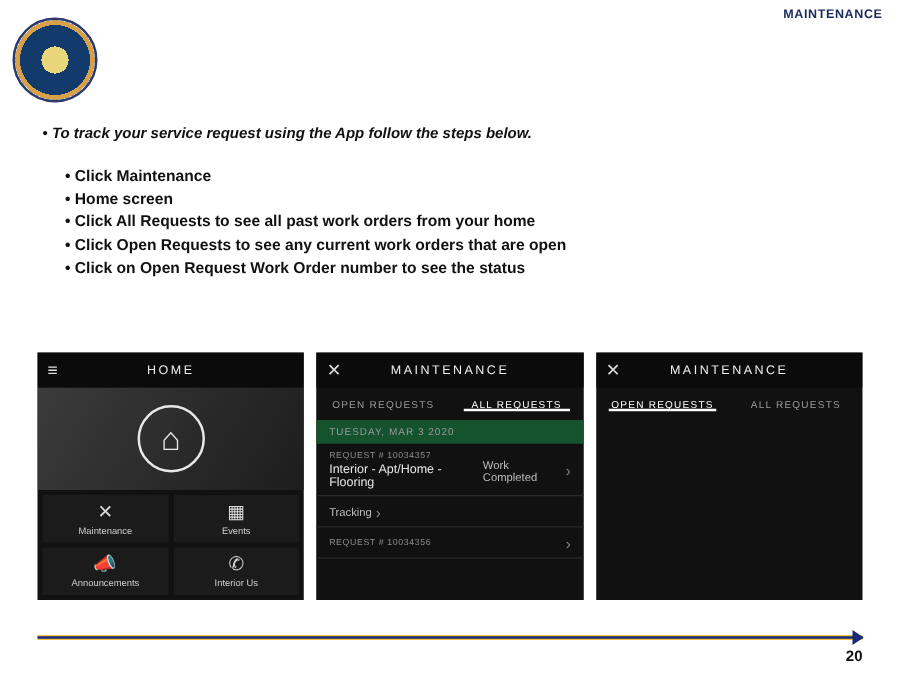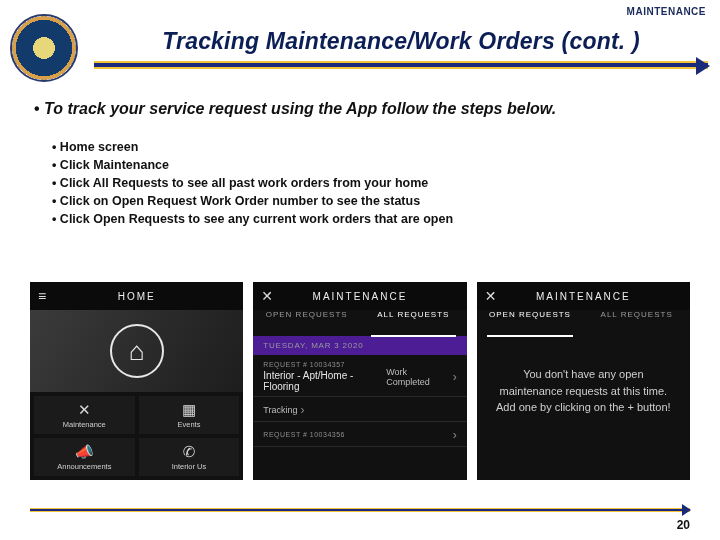--- a/index.html
+++ b/index.html
@@ -41,21 +41,21 @@
     content: ""; position: absolute; right: -2px; top: -5px;
     border-left: 14px solid #1a2a7a;
     border-top: 9px solid transparent;
     border-bottom: 9px solid transparent;
   }
   .content {
     position: absolute; top: 98px; left: 0; right: 0;
     padding: 0 34px;
   }
   .lead {
-    font-size: 16px; font-weight: bold; font-style: italic;
+    font-size: 12px; font-weight: bold; font-style: italic;
     color: #111; line-height: 1.35;
     text-indent: -14px; padding-left: 14px;
     margin-bottom: 18px;
   }
   .lead::before { content: "• "; font-style: normal; }
   ul.steps { list-style: none; padding-left: 18px; }
   ul.steps li {
     font-size: 12.5px; font-weight: bold; color: #111;
     line-height: 1.45;
     text-indent: -12px; padding-left: 12px;
@@ -95,30 +95,30 @@
   }
   .p1 .tile {
     background: #1b1b1b; height: 38px;
     display: flex; flex-direction: column; align-items: center; justify-content: center;
     font-size: 7.5px; color: #cfcfcf; gap: 3px;
   }
   .p1 .tile .ic { font-size: 15px; color: #d8d8d8; line-height: 1; }
   
   .tabs {
     display: flex; height: 26px; font-size: 8px; letter-spacing: 1px;
-    color: #9a9a9a; 
+    color: #9a9a9a; align-items: center;
   }
   .tabs div { flex: 1; text-align: center; }
   .tabs .active { color: #fff; position: relative; }
   .tabs .active::after {
     content: ""; position: absolute; left: 10%; right: 10%; bottom: -1px;
     height: 2px; background: #fff;
   }
   .section-lbl {
-    background: #4c1d95; font-size: 8px; letter-spacing: 0.8px;
+    background: #14532d; font-size: 8px; letter-spacing: 0.8px;
     color: #9a9a9a; padding: 5px 10px;
   }
   .row {
     display: flex; align-items: center; justify-content: space-between;
     padding: 6px 10px 4px; border-bottom: 1px solid #292929;
   }
   .row .l { display: flex; flex-direction: column; gap: 2px; }
   .row .req { font-size: 7px; color: #8d8d8d; letter-spacing: 0.5px; }
   .row .name { font-size: 10px; color: #e6e6e6; }
   .row .r { font-size: 9px; color: #bdbdbd; display: flex; align-items: center; gap: 3px; }
@@ -143,34 +143,30 @@
     font-size: 12px; font-weight: bold; color: #111;
   }
 </style>
 </head>
 <body>
 
 <div class="classification">MAINTENANCE</div>
 
 <div class="header">
   <div class="seal"></div>
-  <div class="title-wrap">
-    <div class="title">Tracking Maintenance/Work Orders (cont. )</div>
-    <div class="rule"></div>
-  </div>
 </div>
 
 <div class="content">
   <p class="lead">To track your service request using the App follow the steps below.</p>
   <ul class="steps">
+    <li>Click Maintenance</li>
     <li>Home screen</li>
-    <li>Click Maintenance</li>
     <li>Click All Requests to see all past work orders from your home</li>
+    <li>Click Open Requests to see any current work orders that are open</li>
     <li>Click on Open Request Work Order number to see the status</li>
-    <li>Click Open Requests to see any current work orders that are open</li>
   </ul>
 </div>
 
 <div class="shots">
 
   <div class="phone p1">
     <div class="p-head">
       <span class="left-ic">≡</span>
       <span>HOME</span>
     </div>
@@ -228,19 +224,18 @@
 
   <div class="phone p3">
     <div class="p-head">
       <span class="left-ic">✕</span>
       <span>MAINTENANCE</span>
     </div>
     <div class="tabs">
       <div class="active">OPEN REQUESTS</div>
       <div>ALL REQUESTS</div>
     </div>
-    <div class="empty">You don't have any open maintenance requests at this time. Add one by clicking on the + button!</div>
   </div>
 
 </div>
 
 <div class="footer-rule"></div>
 <div class="page-num">20</div>
 
 </body></html>

